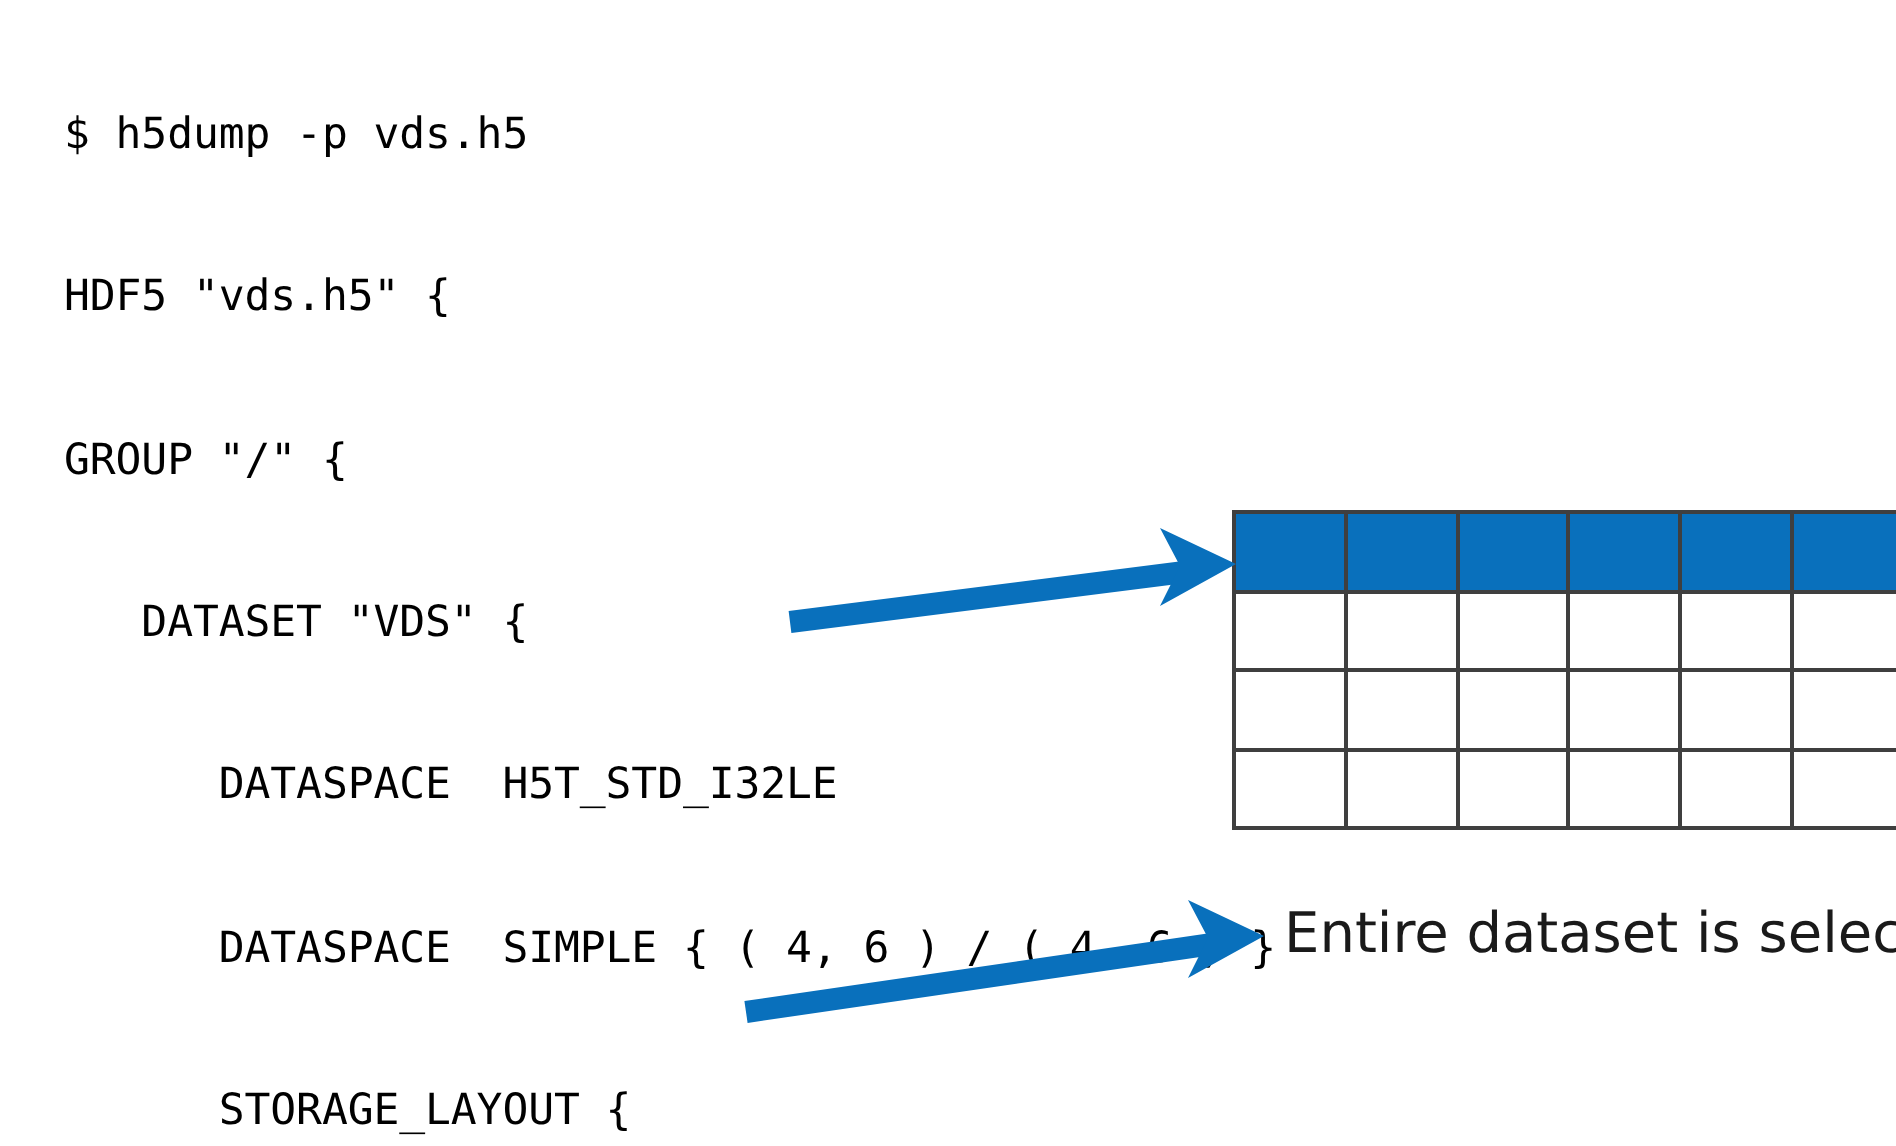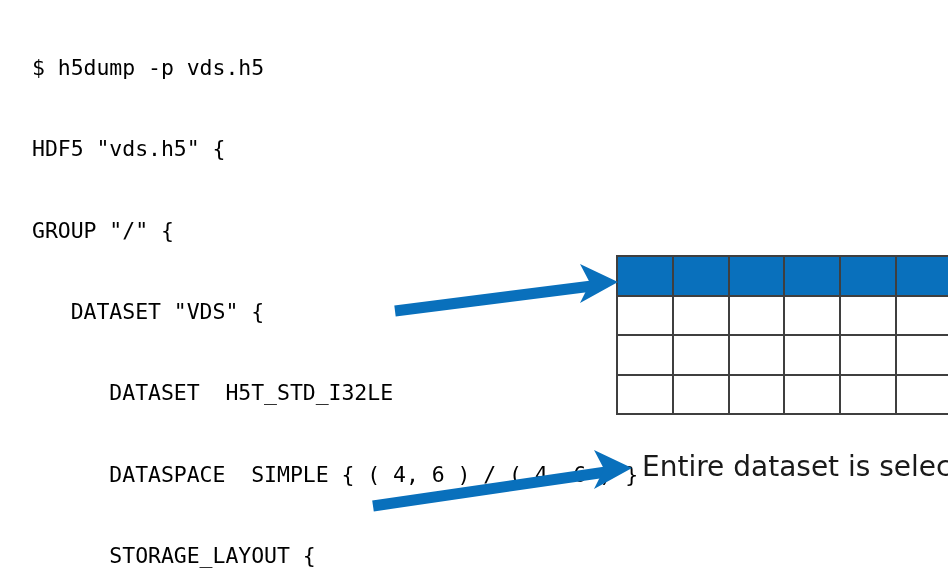--- a/index.html
+++ b/index.html
@@ -84,21 +84,21 @@
 </head>
 <body>
 
 <div id="page">
 
   <div id="dump">
     <span class="ln">$ h5dump -p vds.h5</span>
     <span class="ln">HDF5 "vds.h5" {</span>
     <span class="ln">GROUP "/" {</span>
     <span class="ln">   DATASET "VDS" {</span>
-    <span class="ln">      DATASET  H5T_STD_I32LE</span>
+    <span class="ln">      DATASPACE  H5T_STD_I32LE</span>
     <span class="ln">      DATASPACE  SIMPLE { ( 4, 6 ) / ( 4, 6 ) }</span>
     <span class="ln">      STORAGE_LAYOUT {</span>
     
     
     
     
     
     
     
     

